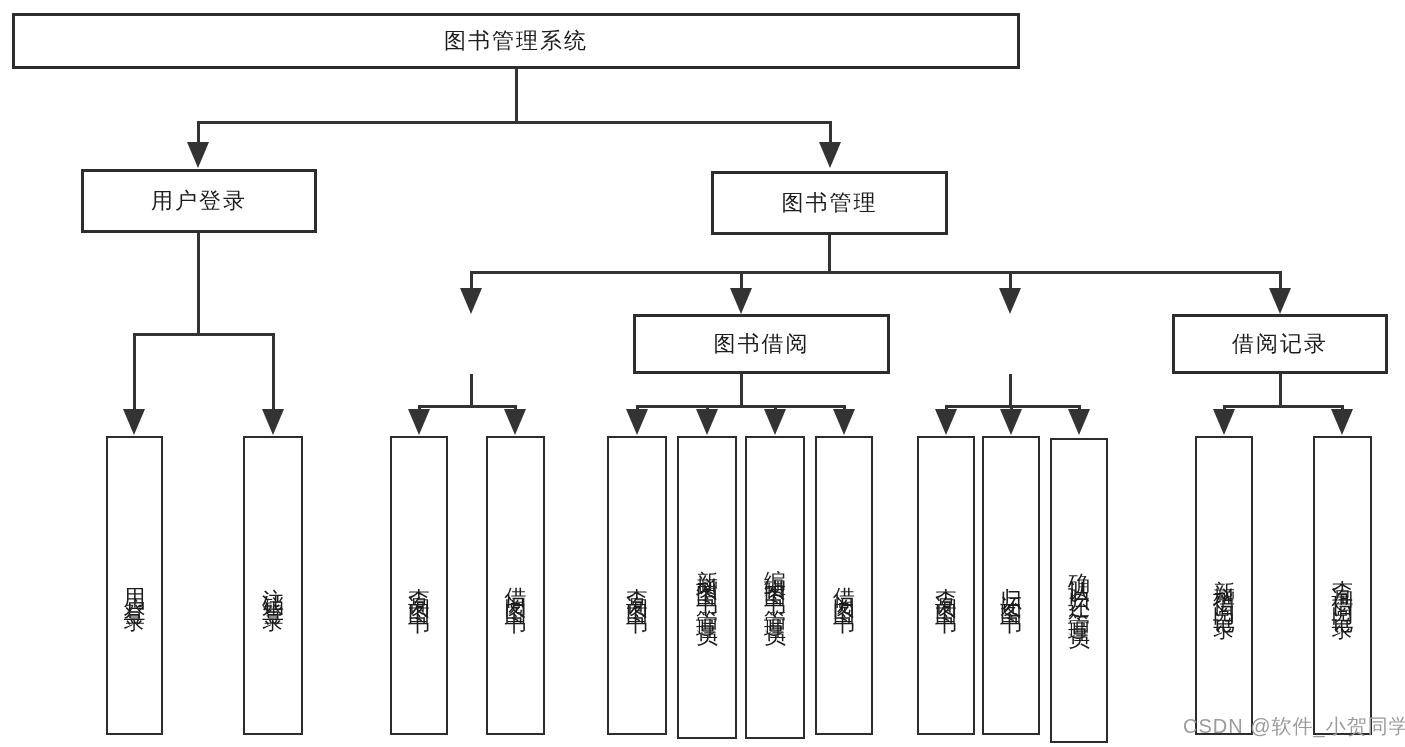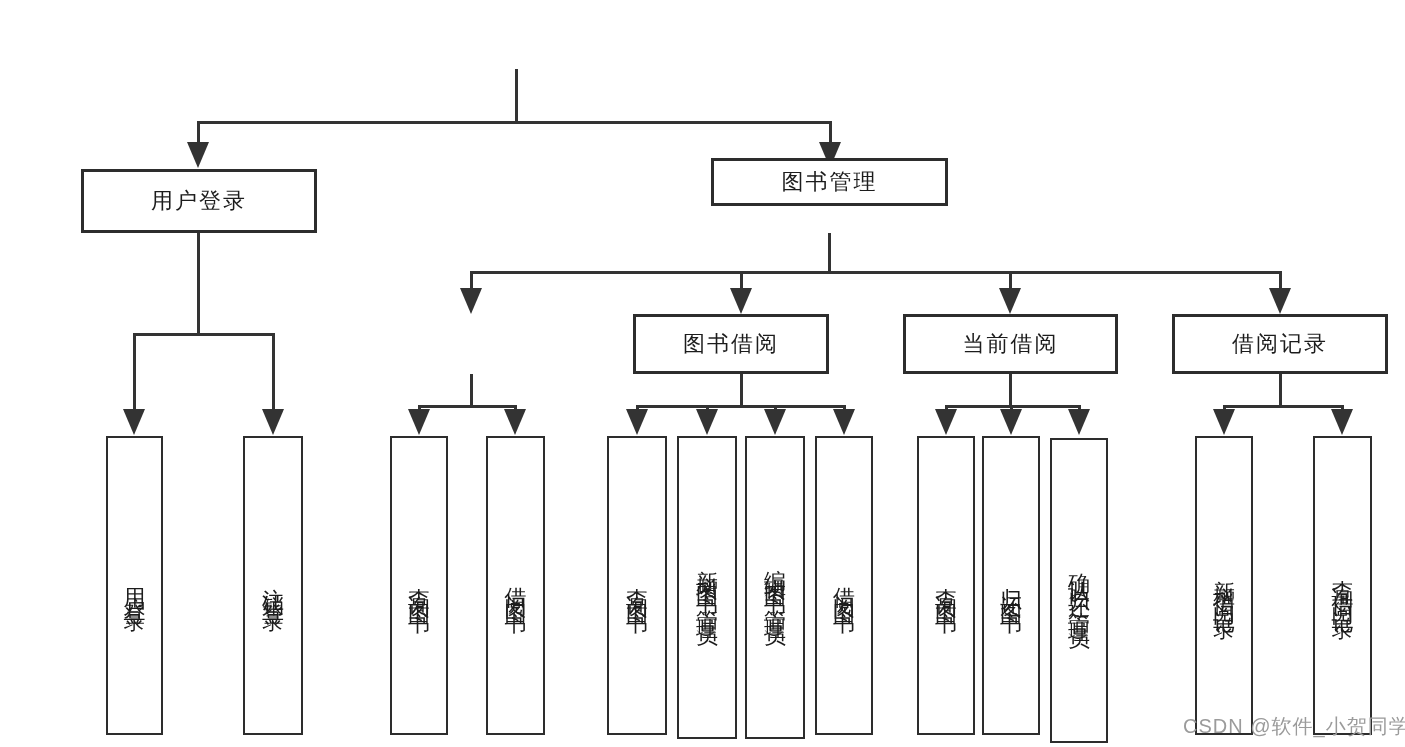--- a/index.html
+++ b/index.html
@@ -55,26 +55,26 @@
     letter-spacing:1px;
     z-index:3;
     white-space:nowrap;
   }
 </style>
 </head>
 <body>
 
 <div id="canvas">
 
+  <div class="box" style="left:12px;top:13px;width:1008px;height:56px;">图书管理系统</div>
 
   <div class="box" style="left:81px;top:169px;width:236px;height:64px;">用户登录</div>
-  <div class="box" style="left:711px;top:158px;width:237px;height:48px;">图书管理</div>
+  <div class="box" style="left:711px;top:171px;width:237px;height:64px;">图书管理</div>
 
-  <div class="box" style="left:633px;top:314px;width:196px;height:60px;font-family:Liberation Mono, monospace;">图书借阅</div>
-  <div class="box" style="left:903px;top:314px;width:215px;height:60px;">当前借阅</div>
+  <div class="box" style="left:633px;top:314px;width:257px;height:60px;font-family:Liberation Mono, monospace;">图书借阅</div>
   <div class="box" style="left:1172px;top:314px;width:216px;height:60px;">借阅记录</div>
 
   <div class="box leaf" style="left:106px;top:436px;width:57px;height:299px;">用户登录</div>
   <div class="box leaf" style="left:243px;top:436px;width:60px;height:299px;">注销登录</div>
 
   <div class="box leaf" style="left:390px;top:436px;width:58px;height:299px;">查询图书</div>
   <div class="box leaf" style="left:486px;top:436px;width:59px;height:299px;">借阅图书</div>
 
   <div class="box leaf" style="left:607px;top:436px;width:60px;height:299px;">查询图书</div>
   <div class="box leaf" style="left:677px;top:436px;width:60px;height:303px;">新增图书（管理员）</div>

